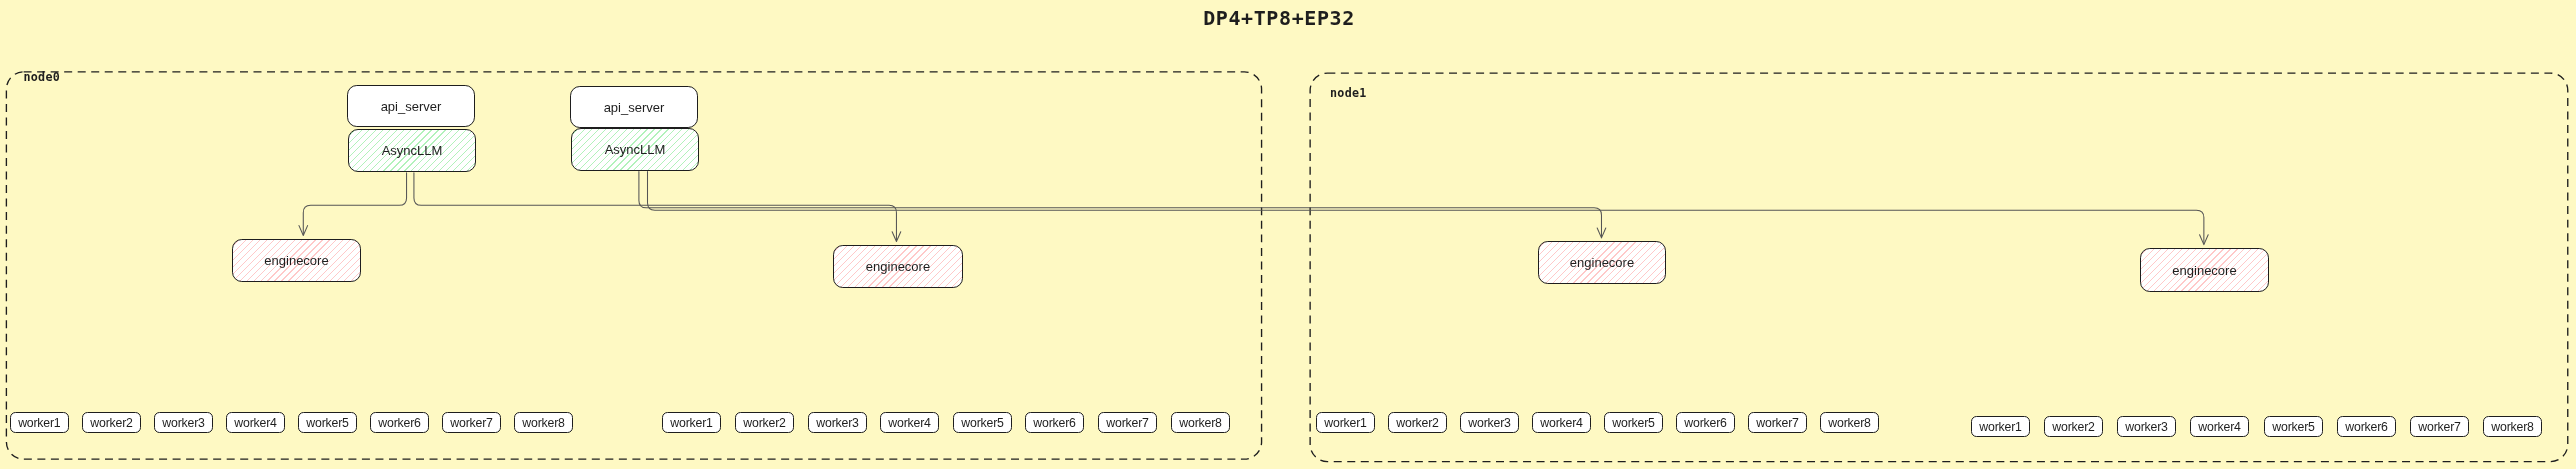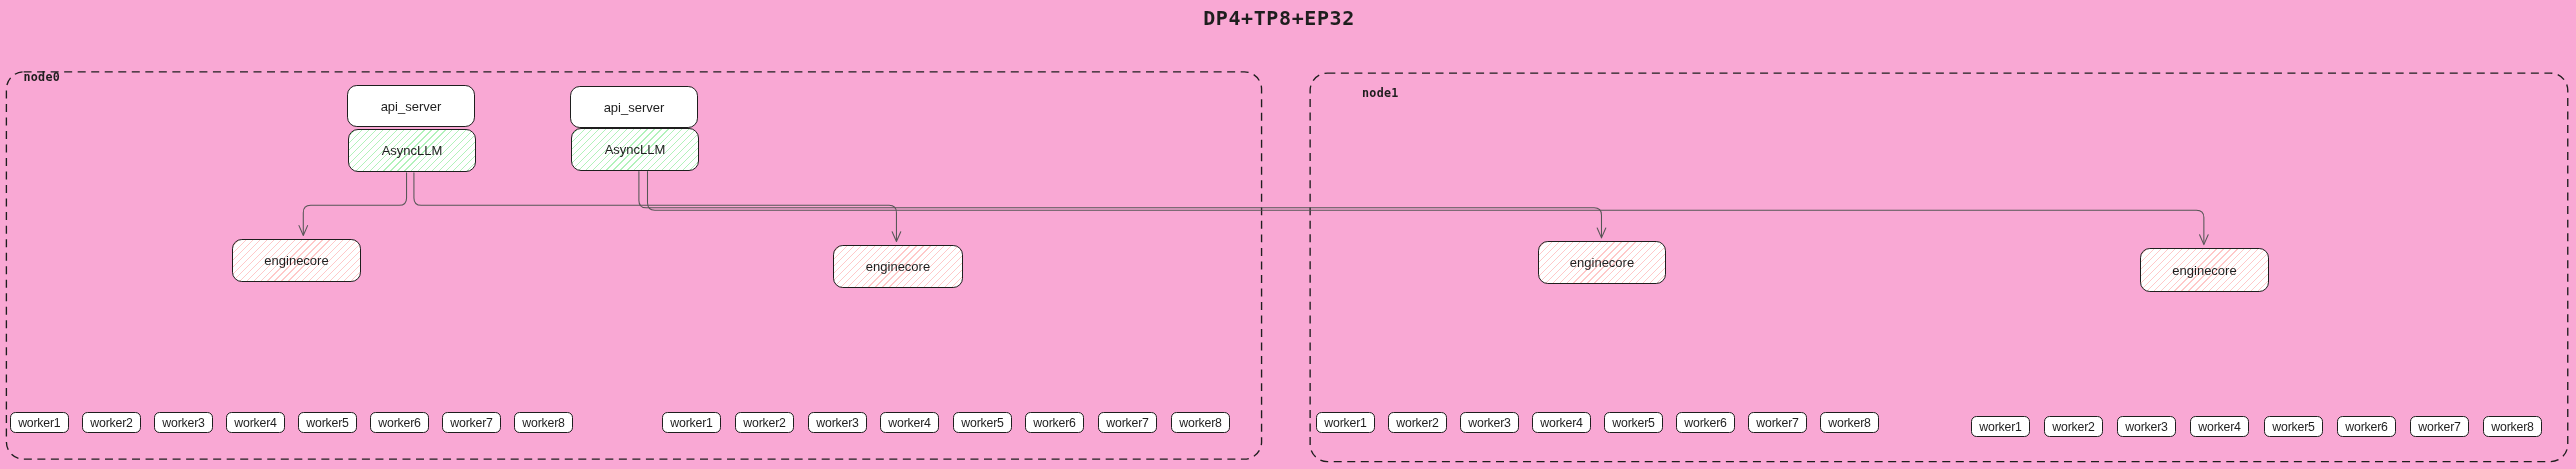--- a/index.html
+++ b/index.html
@@ -1,20 +1,20 @@
 <!DOCTYPE html>
 <html style="--border-color: #1e1e1e; --hatch-green: #b2f2bb; --hatch-red: #ffc9c9; --connector-color: #555555;font-size:9.8px"><head>
 <meta charset="utf-8">
 <style>
   html, body { margin: 0; padding: 0; background: #ffffff; }
   #canvas {
     position: relative;
     width: 2576px;
     height: 469px;
-    background: #f9a8d4;
+    background: #fef9c3;
     font-family: "Liberation Sans", sans-serif;
     color: #1e1e1e;
     overflow: hidden;
   }
   #connector-layer {
     position: absolute;
     left: 0; top: 0;
     width: 2576px; height: 469px;
   }
   .node-rect {
@@ -103,21 +103,21 @@
     <path class="connector" d="M 1038 279 L 1038 326 Q 1038 338 1050 338 L 2592 338 Q 2604 338 2604 350 L 2604 385"></path>
     <path class="connector" d="M 2597 371 L 2604 387 M 2611 371 L 2604 387"></path>
 
     <path class="connector" d="M 1052 279 L 1052 330 Q 1052 342 1064 342 L 3572 342 Q 3584 342 3584 354 L 3584 396"></path>
     <path class="connector" d="M 3577 382 L 3584 398 M 3591 382 L 3584 398"></path>
   </svg>
 
   <div id="diagram-title">DP4+TP8+EP32</div>
 
   <div class="node-label" style="left:23.4px; top:70px;">node0</div>
-  <div class="node-label" style="left:1362px; top:86px;">node1</div>
+  <div class="node-label" style="left:1330px; top:86px;">node1</div>
 
   <div class="box bigbox" style="left:347px; top:85px; height:42px;">api_server</div>
   <div class="box bigbox hatch-green" style="left:348px; top:129px;">AsyncLLM</div>
 
   <div class="box bigbox" style="left:570px; top:86px; height:42px;">api_server</div>
   <div class="box bigbox hatch-green" style="left:571px; top:128px;">AsyncLLM</div>
 
   <div class="box bigbox hatch-red" style="left:232px; top:239px; width:129px;">enginecore</div>
   <div class="box bigbox hatch-red" style="left:833px; top:245px; width:130px;">enginecore</div>
   <div class="box bigbox hatch-red" style="left:1538px; top:241px; width:128px;">enginecore</div>

